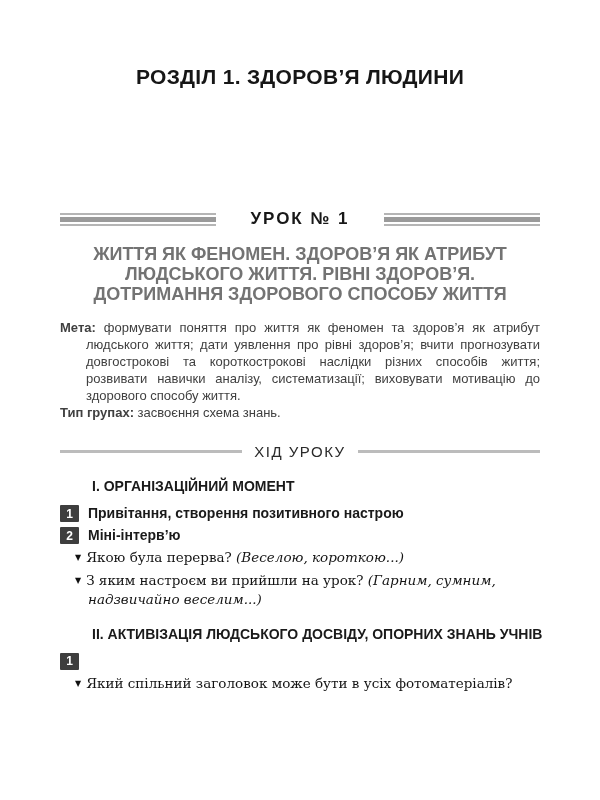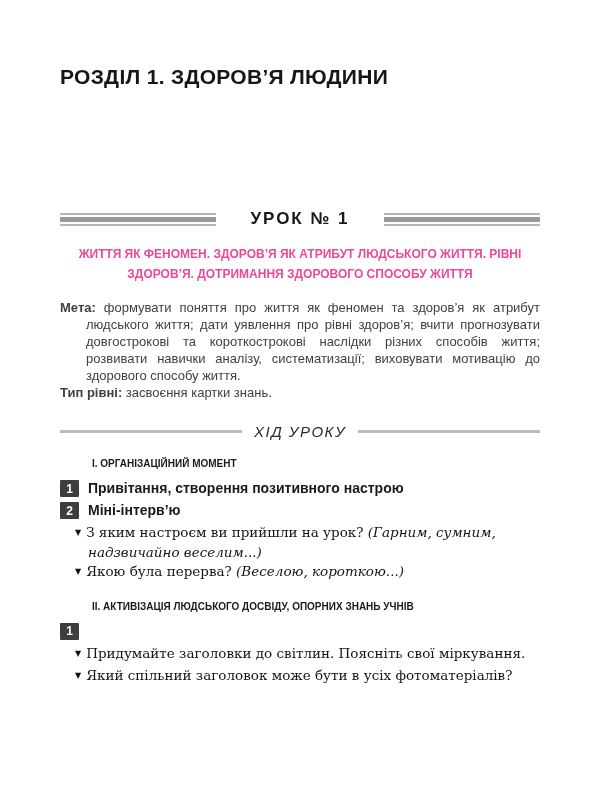--- a/index.html
+++ b/index.html
@@ -6,21 +6,21 @@
   body {
     width: 600px; height: 800px; overflow: hidden;
     background: #ffffff;
     color: #1d1d1d;
     font-family: "Liberation Sans", sans-serif;
   }
   .page { padding: 64px 60px 0 60px; }
 
   
   .chapter-title {
-    text-align: left;
+    text-align: center;
     font-weight: bold;
     font-size: 21px;
     line-height: 25px;
     letter-spacing: 0.3px;
     color: #161616;
   }
 
   
   .lesson-banner { margin-top: 120px; display: flex; align-items: center; gap: 34px; }
   .rule3 { flex: 1; }
@@ -30,41 +30,41 @@
   .lesson-banner-title {
     font-weight: bold; font-size: 17px; letter-spacing: 2px;
     color: #181818; white-space: nowrap;
   }
 
   
   .lesson-title {
     margin-top: 15px;
     text-align: center;
     font-weight: bold;
-    font-size: 12px;
+    font-size: 18px;
     line-height: 20px;
-    color: #ec4899;
+    color: #737373;
   }
 
   
   .meta-block { margin-top: 15px; font-size: 13px; line-height: 17px; text-align: justify; color: #404040; }
   .meta-block p { margin: 0; padding-left: 26px; text-indent: -26px; }
   .lbl { font-weight: bold; }
 
   
-  .course-banner { margin-top: 22px; display: flex; align-items: center; gap: 12px; font-style: italic; }
+  .course-banner { margin-top: 22px; display: flex; align-items: center; gap: 12px; }
   .rule1 { flex: 1; height: 3px; background: #bcbcbc; }
   .course-banner-title {
     font-size: 15px; letter-spacing: 1.5px; color: #2a2a2a; white-space: nowrap;
   }
 
   
   .section-heading {
     margin: 18px 0 11px 32px;
-    font-weight: bold; font-size: 10px; color: #1a1a1a;
+    font-weight: bold; font-size: 14px; color: #1a1a1a;
     white-space: nowrap;
   }
   .item { display: flex; align-items: flex-start; margin-bottom: 5px; }
   .badge {
     flex: none;
     width: 19px; height: 17px; margin-right: 9px;
     background: #3e3e3e; color: #ffffff;
     font-size: 12px; font-weight: bold;
     display: flex; align-items: center; justify-content: center;
     border-radius: 1px;
@@ -106,21 +106,21 @@
         <div class="thick"></div>
         <div class="gap"></div>
         <div class="thin"></div>
     </div>
   </div>
 
   <div class="lesson-title">ЖИТТЯ ЯК ФЕНОМЕН. ЗДОРОВ’Я ЯК АТРИБУТ ЛЮДСЬКОГО ЖИТТЯ. РІВНІ ЗДОРОВ’Я. ДОТРИМАННЯ ЗДОРОВОГО СПОСОБУ ЖИТТЯ</div>
 
   <div class="meta-block">
     <p><span class="lbl">Мета:</span><span> формувати поняття про життя як феномен та здоров’я як атрибут людського життя; дати уявлення про рівні здоров’я; вчити прогнозувати довгострокові та короткострокові наслідки різних способів життя; розвивати навички аналізу, систематизації; виховувати мотивацію до здорового способу життя.</span></p>
-    <p><span class="lbl">Тип рівні:</span><span> засвоєння картки знань.</span></p>
+    <p><span class="lbl">Тип групах:</span><span> засвоєння схема знань.</span></p>
   </div>
 
   <div class="course-banner">
     <div class="rule1"></div>
     <div class="course-banner-title">ХІД УРОКУ</div>
     <div class="rule1"></div>
   </div>
 
   <div class="section">
     <div class="section-heading">І. ОРГАНІЗАЦІЙНИЙ МОМЕНТ</div>
@@ -129,31 +129,30 @@
       <span class="badge">1</span>
       <span class="item-title">Привітання, створення позитивного настрою</span>
     </div>
 
     <div class="item">
       <span class="badge">2</span>
       <span class="item-title">Міні-інтерв’ю</span>
     </div>
 
     <div class="bullets">
+      <div class="bullet"><span class="tri">▼</span><span class="bq">Якою була перерва? </span><span class="ba">(Веселою, короткою...)</span></div>
       <div class="bullet"><span class="tri">▼</span><span class="bq">З яким настроєм ви прийшли на урок? </span><span class="ba">(Гарним, сумним, надзвичайно веселим...)</span></div>
-      <div class="bullet"><span class="tri">▼</span><span class="bq">Якою була перерва? </span><span class="ba">(Веселою, короткою...)</span></div>
     </div>
   </div>
 
   <div class="section">
     <div class="section-heading">ІІ. АКТИВІЗАЦІЯ ЛЮДСЬКОГО ДОСВІДУ, ОПОРНИХ ЗНАНЬ УЧНІВ</div>
 
     <div class="item">
       <span class="badge">1</span>
     </div>
 
     <div class="bullets">
-      <div class="bullet"><span class="tri">▼</span><span class="bq">Придумайте заголовки до світлин. Поясніть свої міркування.</span><span class="ba"></span></div>
       <div class="bullet"><span class="tri">▼</span><span class="bq">Який спільний заголовок може бути в усіх фотоматеріалів?</span><span class="ba"></span></div>
     </div>
   </div>
 
 </div>
 
 </body></html>

